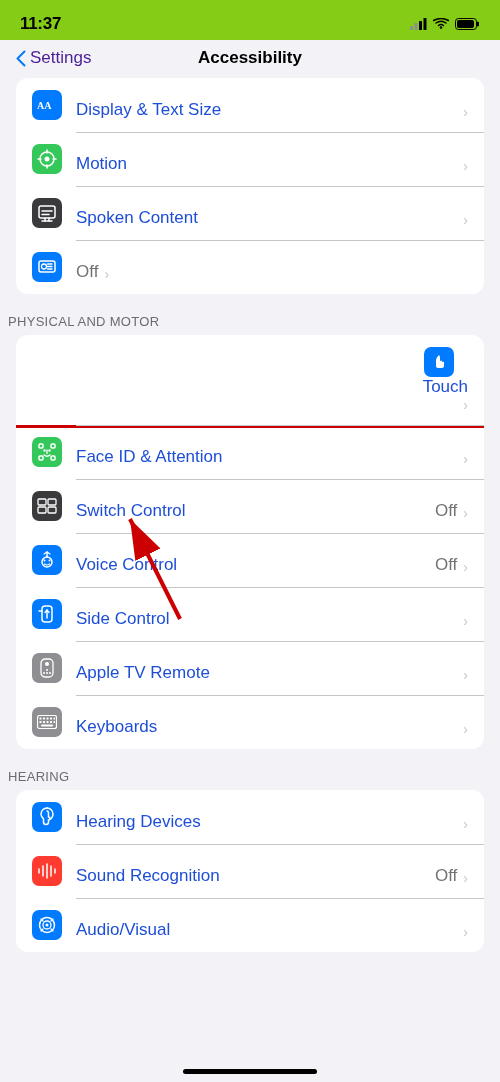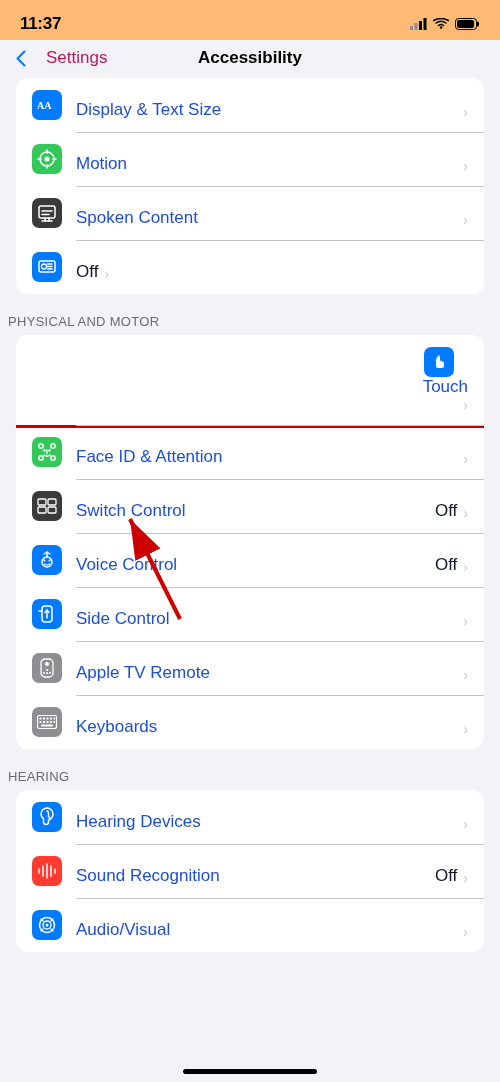--- a/index.html
+++ b/index.html
@@ -11,21 +11,21 @@
       font-family: -apple-system, 'SF Pro Text', 'Helvetica Neue', sans-serif;
       overflow-x: hidden;
     }
 
     
     .status-bar {
       display: flex;
       justify-content: space-between;
       align-items: center;
       padding: 14px 20px 6px 20px;
-      background: #fdba74;
+      background: #84cc16;
     }
     .status-time {
       font-size: 17px;
       font-weight: 600;
       letter-spacing: -0.3px;
     }
     .status-icons {
       display: flex;
       align-items: center;
       gap: 6px;
@@ -38,23 +38,23 @@
       justify-content: center;
       padding: 8px 16px 10px;
       background: #f2f2f7;
       position: relative;
     }
     .nav-back {
       position: absolute;
       left: 16px;
       display: flex;
       align-items: center;
-      color: #be185d;
-      font-size: 17px;
-      gap: 20px;
+      color: #4c1d95;
+      font-size: 17px;
+      gap: 4px;
       cursor: pointer;
     }
     .nav-title {
       font-size: 17px;
       font-weight: 700;
       color: #000;
     }
 
     
     .section-group {
@@ -102,21 +102,21 @@
       flex-shrink: 0;
       font-size: 17px;
     }
     .row-label {
       flex: 1;
       font-size: 17px;
       color: #1d4ed8;
     }
     .row-value {
       font-size: 17px;
-      color: #0f172a;
+      color: #737373;
       margin-right: 6px;
     }
     .chevron {
       color: #c7c7cc;
       font-size: 14px;
       font-weight: 500;
     }
 
     
     .icon-blue { background: #007aff; }

